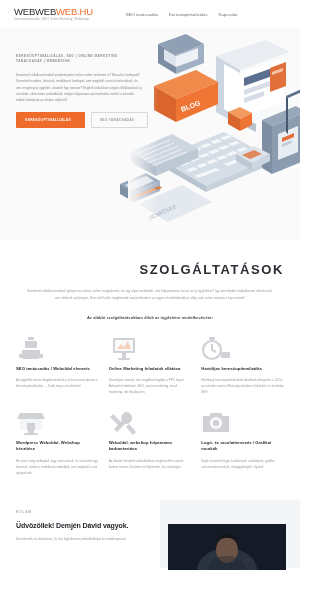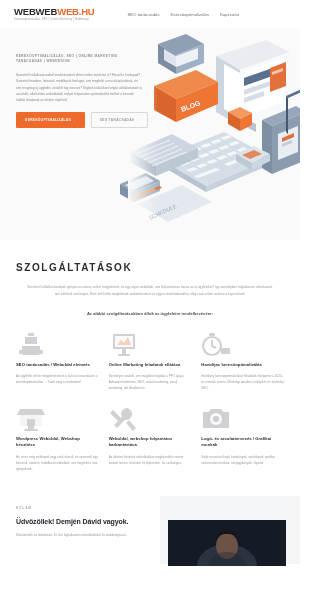--- a/index.html
+++ b/index.html
@@ -12,21 +12,21 @@
   }
   .page { width: 300px; height: 600px; position: relative; background: #fff; }
 
   
   .header {
     height: 28px; display: flex; align-items: center;
     padding: 0 14px; background: #fff;
   }
   .logo-wrap { display: flex; flex-direction: column; justify-content: center; }
   .logo {
-    font-size: 9.5px; font-weight: 700; letter-spacing: -0.2px;
+    font-size: 9.5px; font-weight: 400; letter-spacing: -0.2px;
     color: #2b2b2b; line-height: 1; white-space: nowrap;
   }
   .logo .accent { color: #ef6b2b; }
   .logo-sub {
     font-size: 2.6px; color: #9a9a9a; letter-spacing: 0.15px;
     margin-top: 1.6px; white-space: nowrap;
   }
   .nav { display: flex; gap: 11px; margin-left: 33px; align-items: center; }
   .nav-link {
     font-size: 4.1px; color: #6c6c6c; white-space: nowrap;
@@ -67,21 +67,21 @@
   }
   .hero-fade {
     position: absolute; left: 128px; top: 0; width: 30px; height: 100%;
     background: linear-gradient(to right, #fafafa 0%, rgba(250,250,250,0) 100%);
     z-index: 3; pointer-events: none;
   }
 
   
   .services { padding: 22px 16px 0; background: #fff; }
   .sec-title {
-    text-align: left; font-size: 10px; font-weight: 700;
+    text-align: right; font-size: 13px; font-weight: 700;
     letter-spacing: 1.6px; color: #2b2d33;
   }
   .sec-desc {
     margin: 11px auto 0; width: 246px; text-align: center;
     font-size: 3.2px; color: #9a9a9f; line-height: 2.05;
   }
   .sec-lead {
     margin: 14px auto 0; text-align: center;
     font-size: 4px; color: #45474d; font-weight: 600; letter-spacing: 0.1px;
   }

